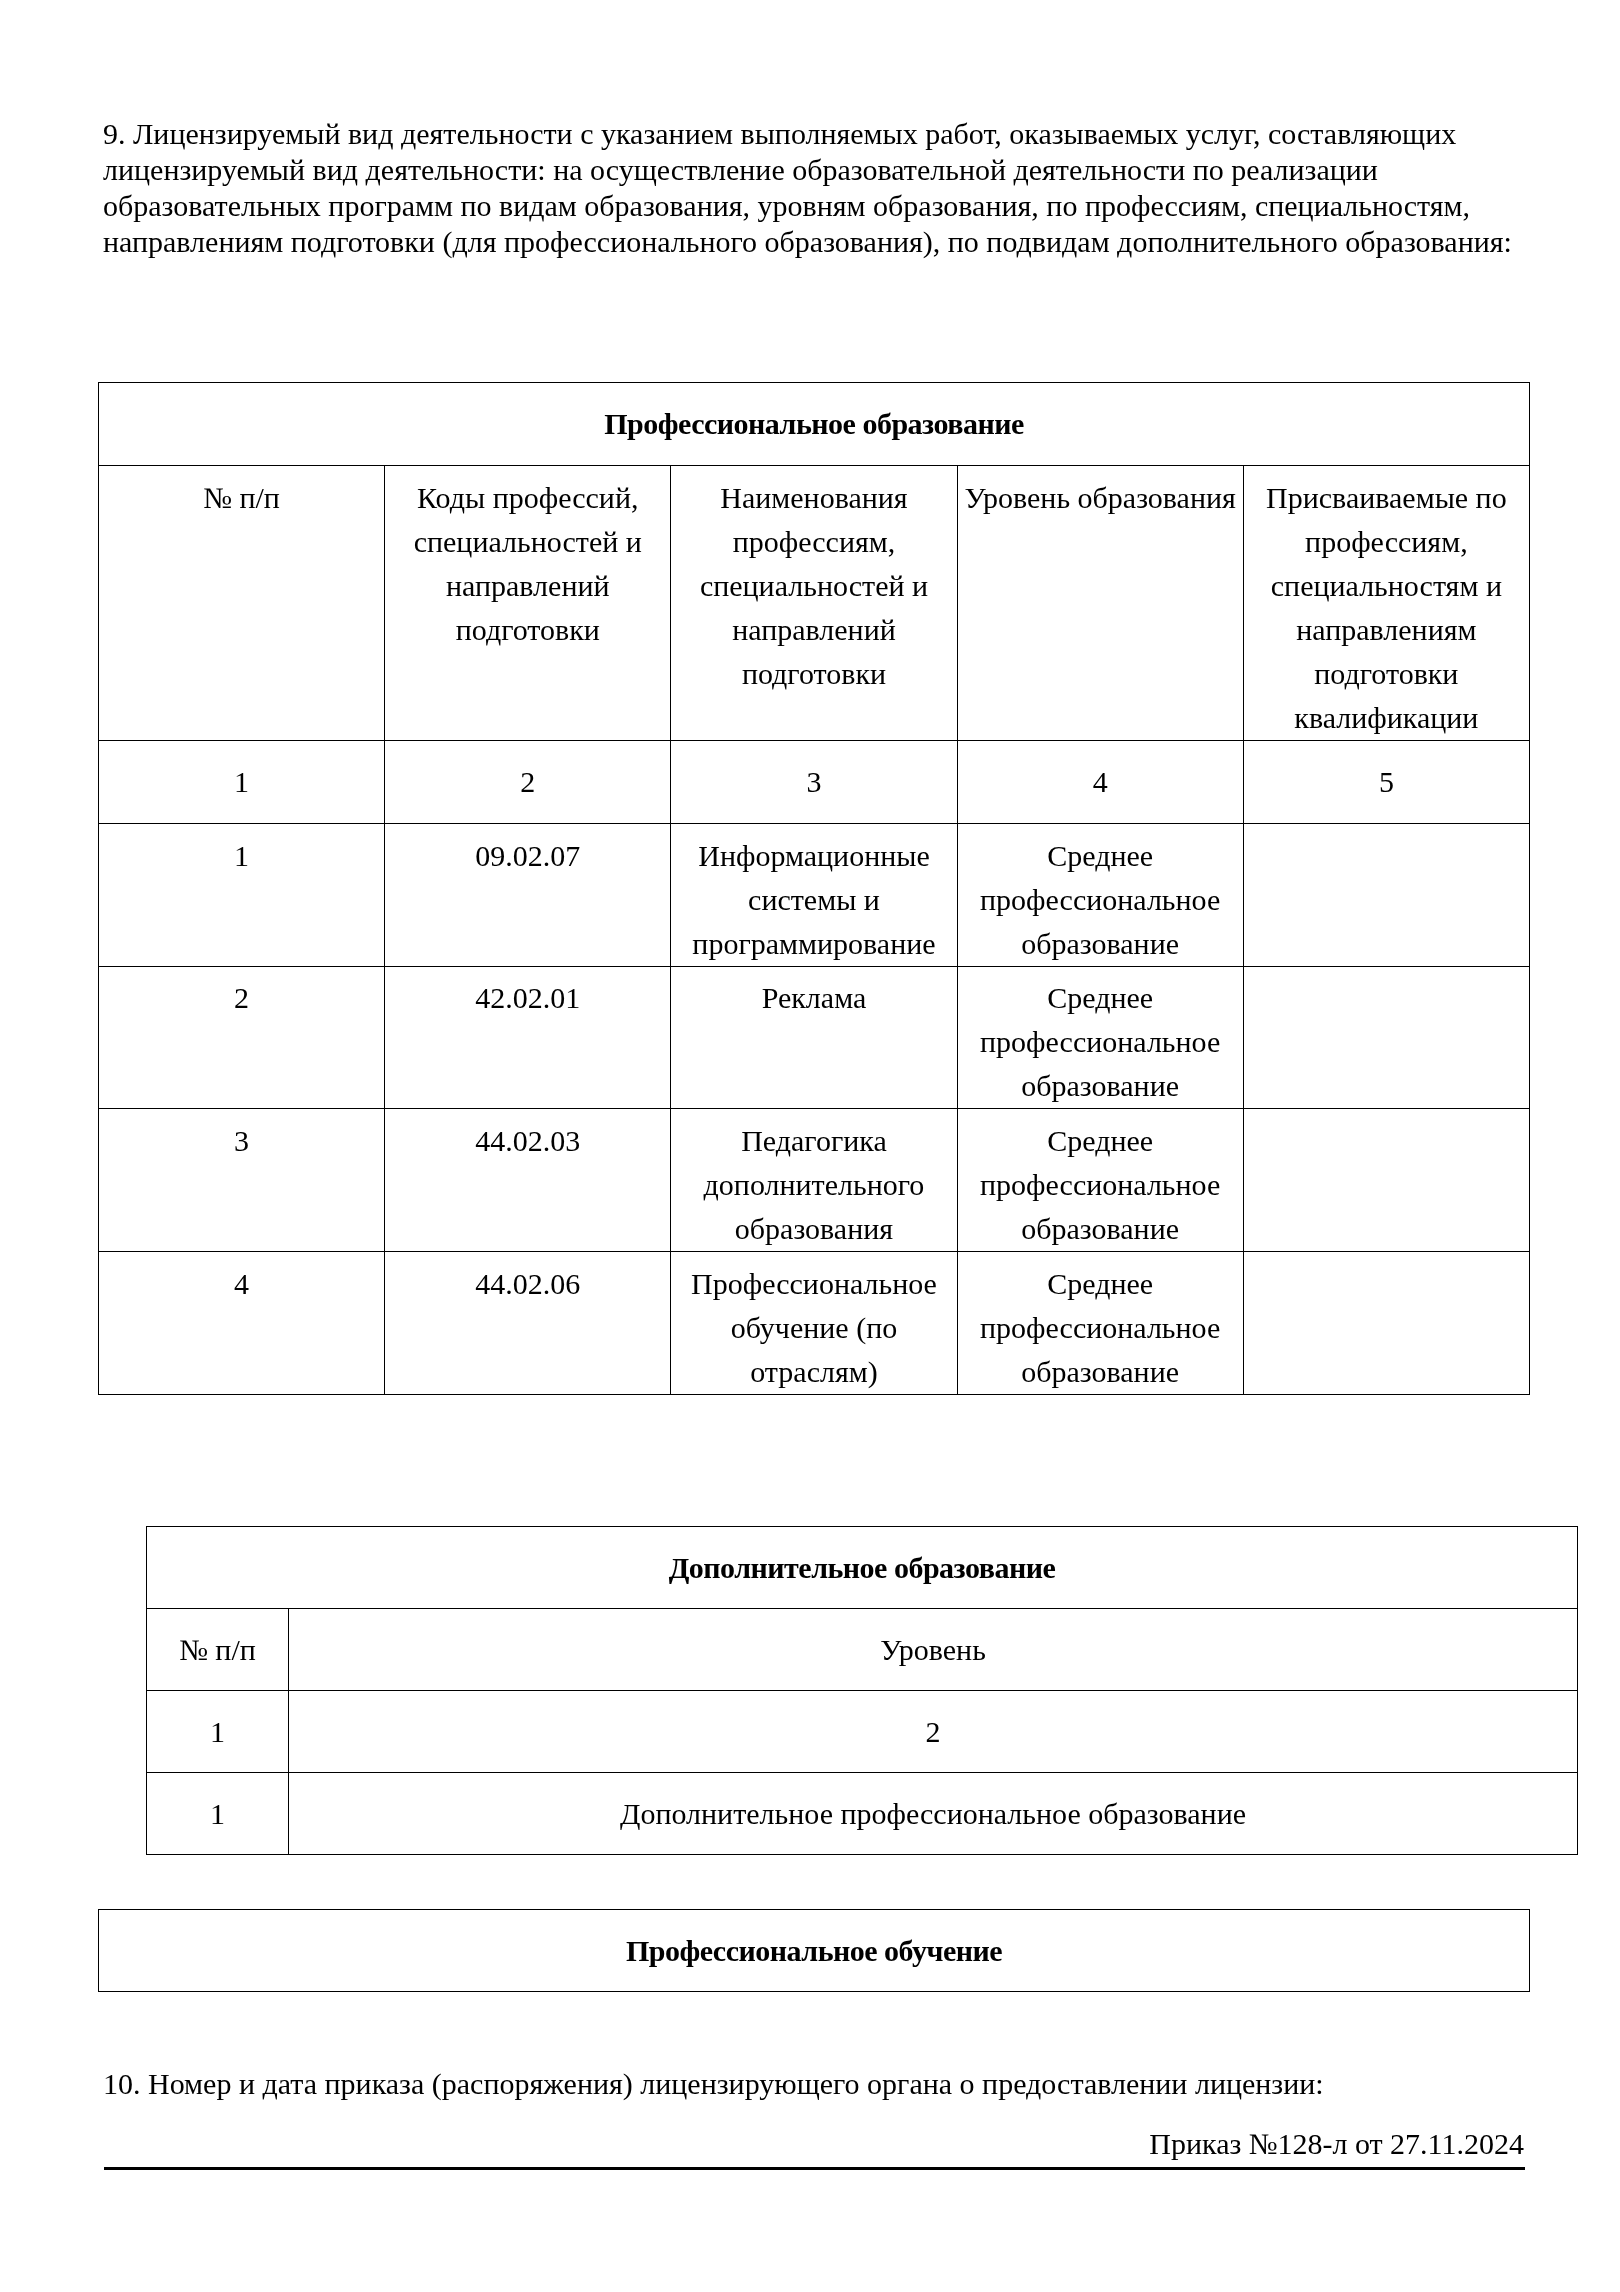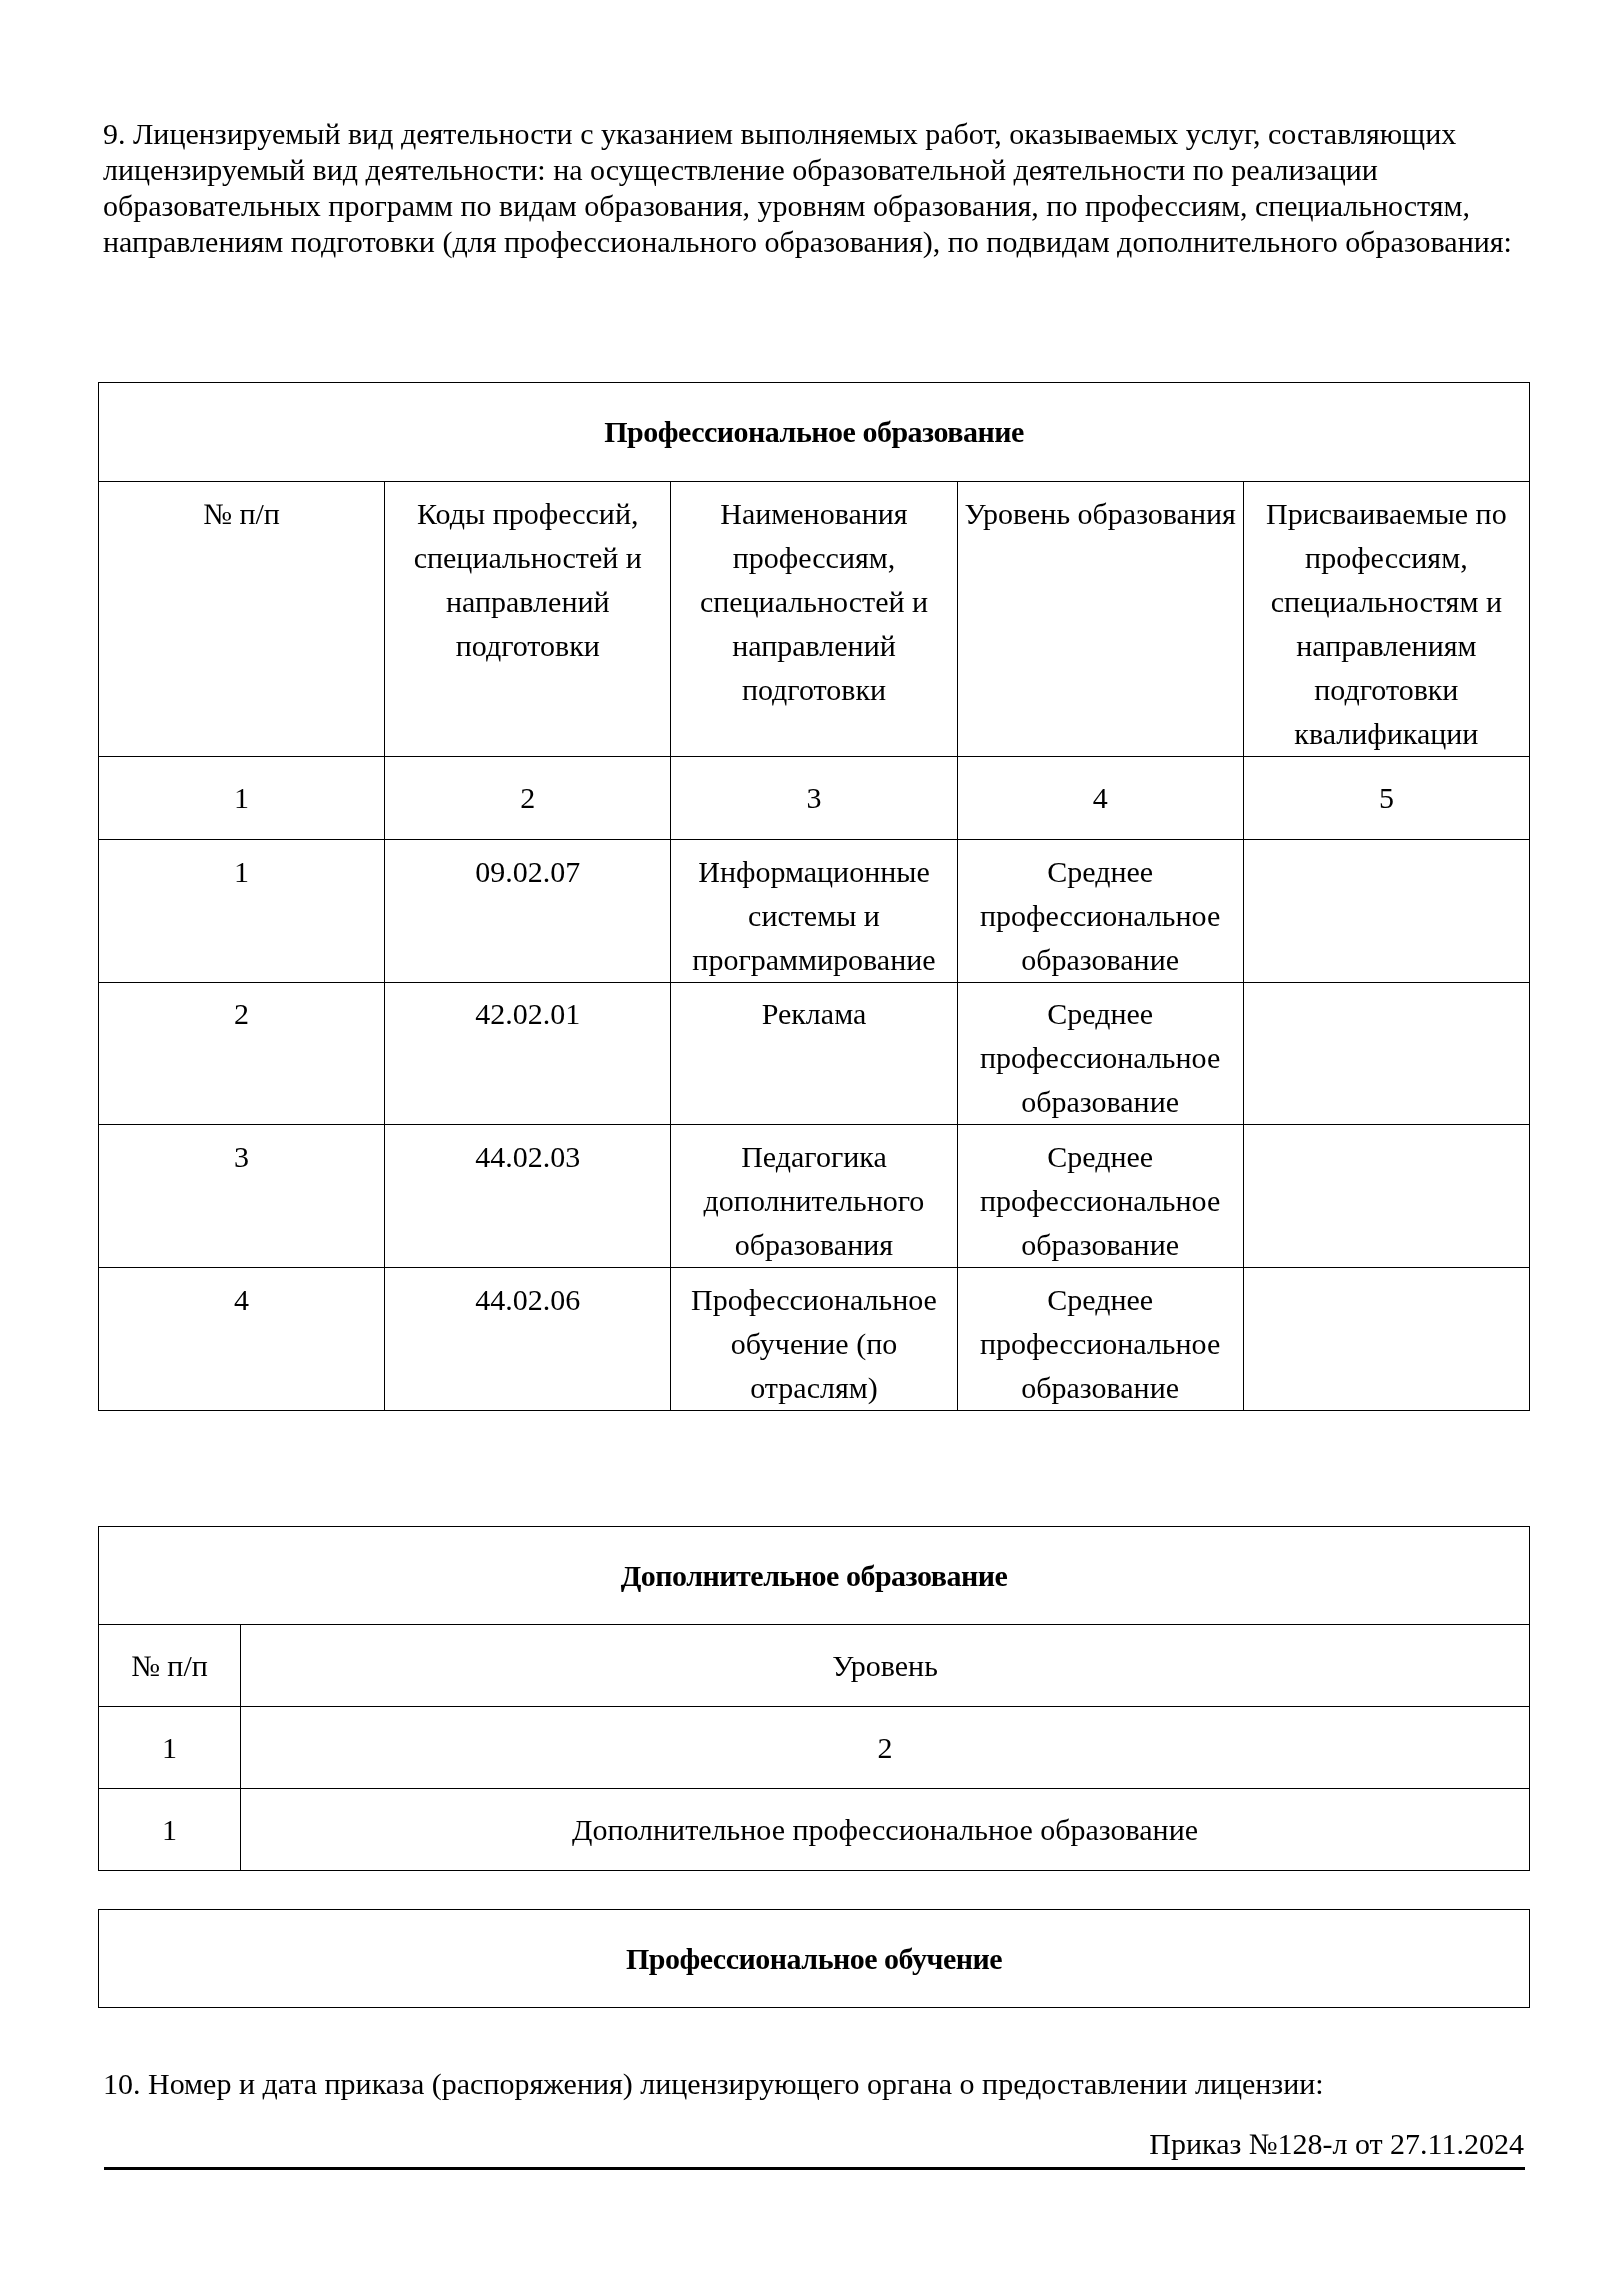--- a/index.html
+++ b/index.html
@@ -15,29 +15,29 @@
   #p9 { top: 116px; }
   table.doc {
     position: absolute; left: 98px; width: 1432px;
     border-collapse: collapse; table-layout: fixed;
   }
   table.doc td {
     border: 1.5px solid #000; text-align: center; vertical-align: top;
     padding: 9.8px 3.9px 0 3.9px; line-height: 44px; font-size: 30px;
     overflow: hidden;
   }
-  table.doc td.title { font-weight: bold; vertical-align: middle; padding: 8px; letter-spacing: -0.5px; }
+  table.doc td.title { font-weight: bold; vertical-align: middle; padding: 0; letter-spacing: -0.5px; }
   table.doc td.mid { vertical-align: middle; padding: 0; }
   #t1 { top: 382px; }
   #t1 .r-title td { height: 82px; }
   #t1 .r-head td { height: 262px; }
   #t1 .r-num td { height: 82px; }
   #t1 .r-sec td { height: 81px; }
   #t1 .r-data td { height: 132px; }
-  #t2 { top: 1526px; }
+  #t2 { top: 1526px; margin-left: 48px; }
   #t2 td { height: 81px; }
   #t3 { top: 1909px; font-family: Liberation Serif, serif; }
   #t3 td { height: 81px; }
   #p10 { top: 2066px; }
   #order {
     position: absolute; left: 103px; width: 1421px; top: 2122px;
     text-align: right; line-height: 44px;
   }
   #order-rule {
     position: absolute; left: 104px; width: 1421px; top: 2167px;

